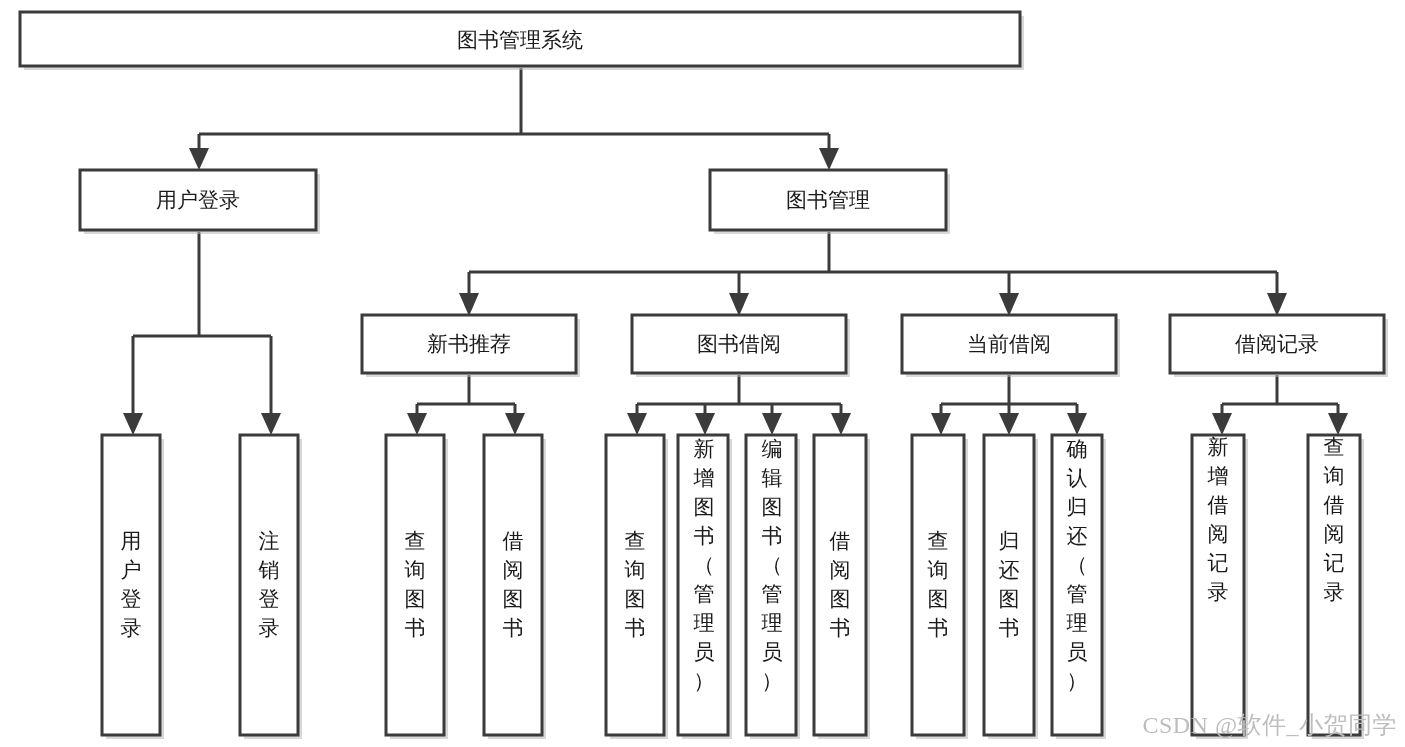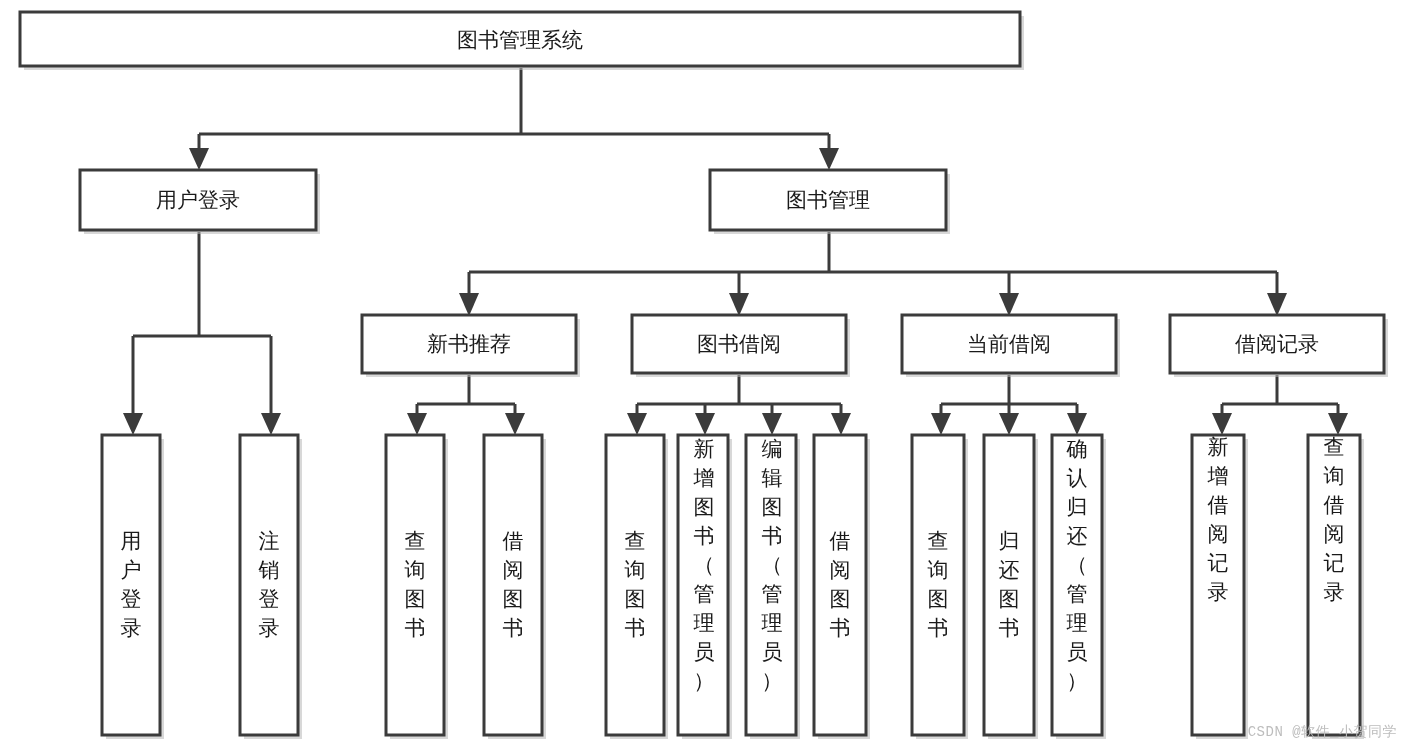--- a/index.html
+++ b/index.html
@@ -57,22 +57,22 @@
     font-size: 21px;
     fill: #1a1a1a;
     text-anchor: middle;
     dominant-baseline: middle;
     white-space: pre;
   }
   .watermark {
     position: absolute;
     right: 8px;
     bottom: 6px;
-    font-family: Liberation Mono, monospace;
-    font-size: 14px;
+    font-family: Liberation Serif, serif;
+    font-size: 24px;
     color: #bdbdbd;
     letter-spacing: 0.5px;
     user-select: none;
     pointer-events: none;
   }
 </style>
 </head>
 <body>
 
 <div id="diagram-root">

